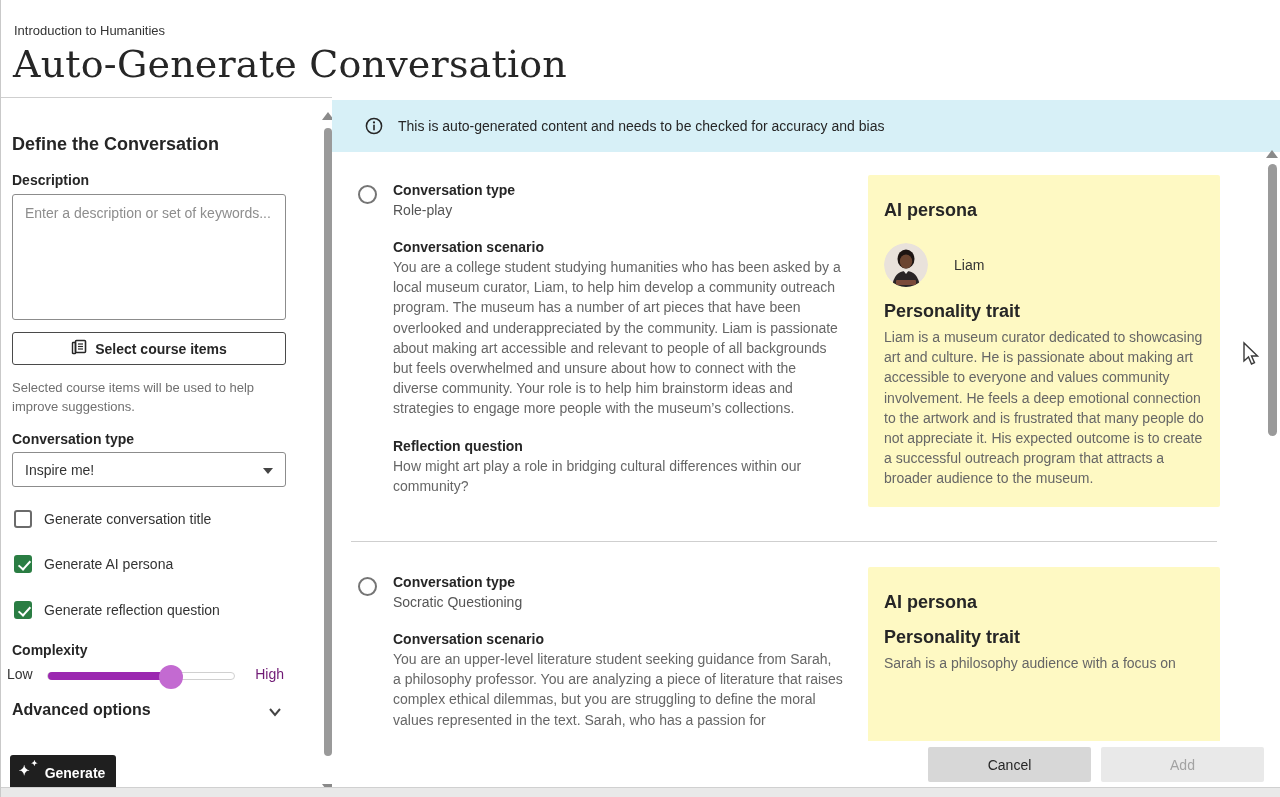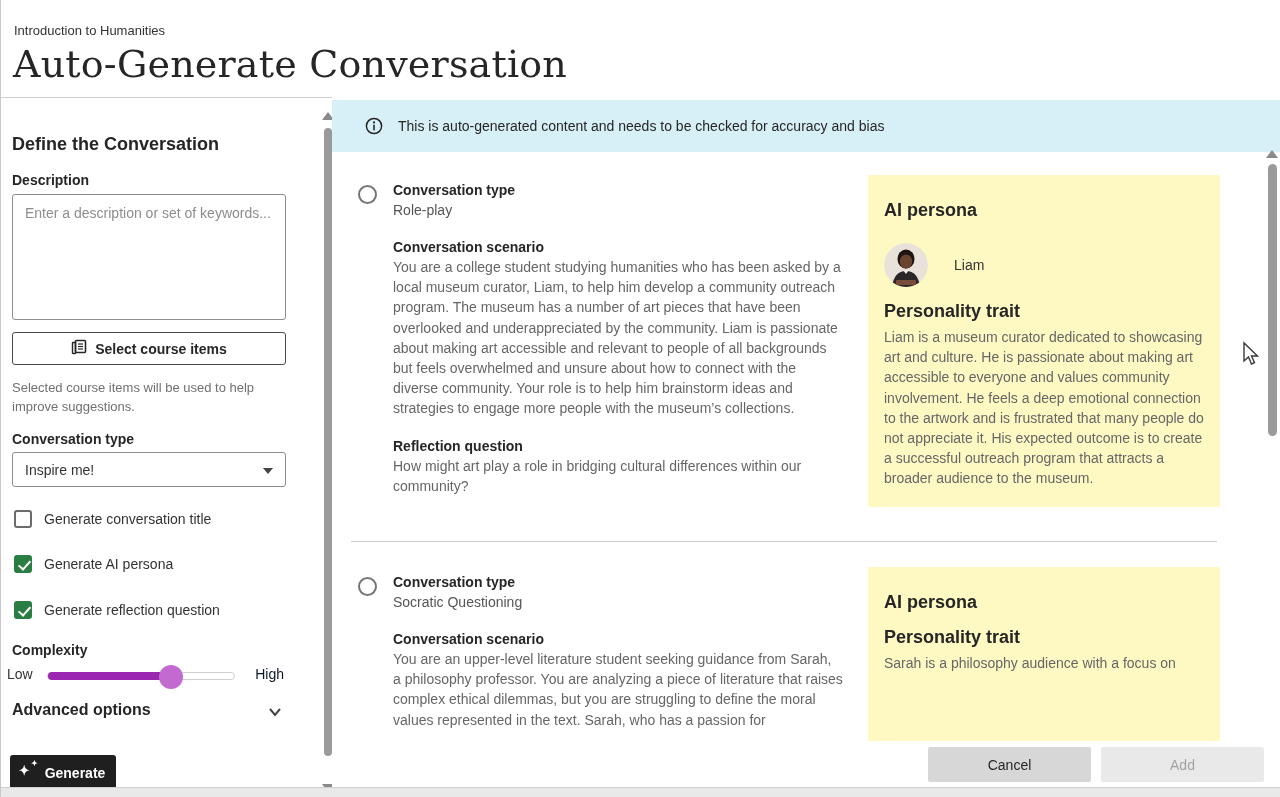--- a/index.html
+++ b/index.html
@@ -27,21 +27,21 @@
 
   .checkbox-row { position:absolute; left:13px; display:flex; align-items:center; gap:12px; cursor:pointer; }
   .cb-box { width:18px; height:18px; border:2px solid #6b6b6b; border-radius:3px; background:#fff; flex:0 0 auto; position:relative; }
   .cb-box.checked { background:#2a7d43; border-color:#2a7d43; }
   .cb-box.checked::after { content:""; position:absolute; left:5px; top:1px; width:5px; height:10px; border:solid #fff; border-width:0 2.5px 2.5px 0; transform:rotate(42deg); }
   .cb-label { font-size:14px; color:#333; }
 
   .complexity-label { position:absolute; left:11px; top:544px; }
   .slider-row { position:absolute; left:5px; top:566px; width:278px; height:24px; }
   .slider-low { position:absolute; left:1px; top:2px; font-size:14px; color:#333; }
-  .slider-high { position:absolute; right:0; top:2px; font-size:14px; color:#0f172a; }
+  .slider-high { position:absolute; right:0; top:2px; font-size:14px; color:#701a75; }
   .slider-track { position:absolute; left:41px; top:8px; width:188px; height:8px; background:#fff; border:1px solid #d0d0d0; border-radius:4px; }
   .slider-fill { position:absolute; left:0; top:-1px; width:66%; height:8px; background:#9b27b0; border-radius:4px; }
   .slider-handle { position:absolute; left:66%; top:-8px; width:24px; height:24px; margin-left:-12px; background:#c36ad1; border-radius:50%; cursor:grab; }
 
   .advanced-row { position:absolute; left:11px; top:603px; width:278px; height:24px; cursor:pointer; }
   .advanced-label { font-size:16px; font-weight:bold; color:#262626; }
   .chevron { position:absolute; right:8px; top:4px; width:14px; height:14px; }
   .chevron svg { stroke:#444; stroke-width:2; fill:none; }
 
   .generate-btn { position:absolute; left:9px; top:657px; width:106px; height:35px; background:#1f1f1f; border:none; border-radius:3px; color:#fff; font-size:14px; font-weight:bold; display:flex; align-items:center; justify-content:center; gap:8px; cursor:pointer; font-family:"Liberation Sans", sans-serif; }

